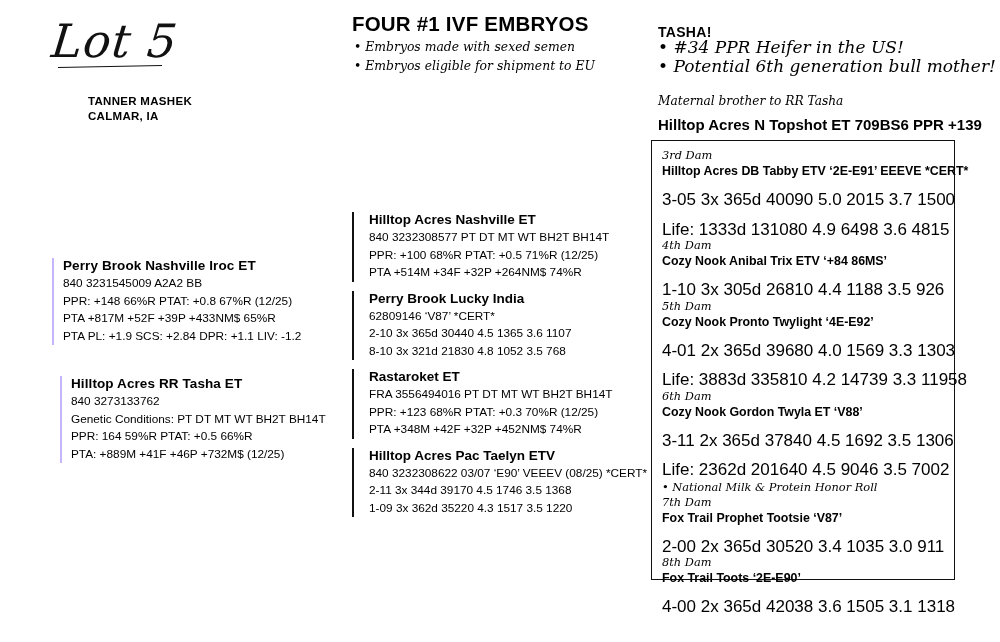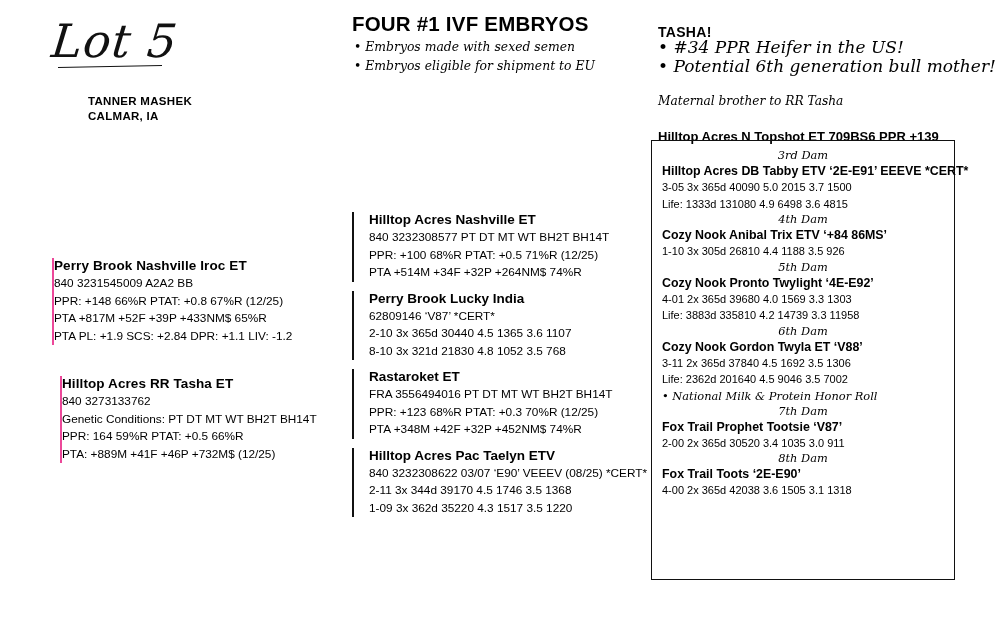--- a/index.html
+++ b/index.html
@@ -58,21 +58,22 @@
     top: 94px;
     font-size: 11.5px;
     font-weight: bold;
     letter-spacing: 0.3px;
     line-height: 15px;
   }
 
   
   .animal-block {
     position: absolute;
-    border-left: 2px solid #ec4899;
+    padding-left: 9px;
+    border-left: 2px solid #c4b5fd;
   }
   .animal-block .name {
     font-size: 13.5px;
     font-weight: bold;
     letter-spacing: 0.1px;
     margin-bottom: 2px;
   }
   .animal-block .line {
     font-size: 11.8px;
     line-height: 17.5px;
@@ -163,53 +164,53 @@
     position: absolute;
     left: 3px;
     top: 94px;
     font-family: "DejaVu Serif", serif;
     font-style: italic;
     font-size: 12.2px;
   }
   .maternal-bull {
     position: absolute;
     left: 3px;
-    top: 129px;
-    font-size: 13px;
+    top: 116px;
+    font-size: 15px;
     font-weight: bold;
     white-space: nowrap;
   }
 
   .dam-box {
     position: absolute;
     left: -4px;
     top: 140px;
     width: 304px;
     height: 440px;
     border: 1.5px solid #111;
     padding: 7px 10px 0 10px;
     box-sizing: border-box;
   }
   .dam-label {
     font-family: "DejaVu Serif", serif;
     font-style: italic;
     font-size: 11.4px;
     line-height: 15px;
-    text-align: center;
   }
   .dam-name {
     font-size: 12.4px;
     font-weight: bold;
     line-height: 16px;
     white-space: nowrap;
   }
   .dam-line {
-    font-size: 11px;
+    font-size: 17px;
     line-height: 16.5px;
     white-space: nowrap;
+    margin-top: 13px;
   }
   .dam-honor {
     font-family: "DejaVu Serif", serif;
     font-style: italic;
     font-size: 11.4px;
     line-height: 16px;
   }
   .dam-honor::before { content: "• "; font-style: normal; }
   .dam-group { margin-bottom: 0px; }
 </style>

